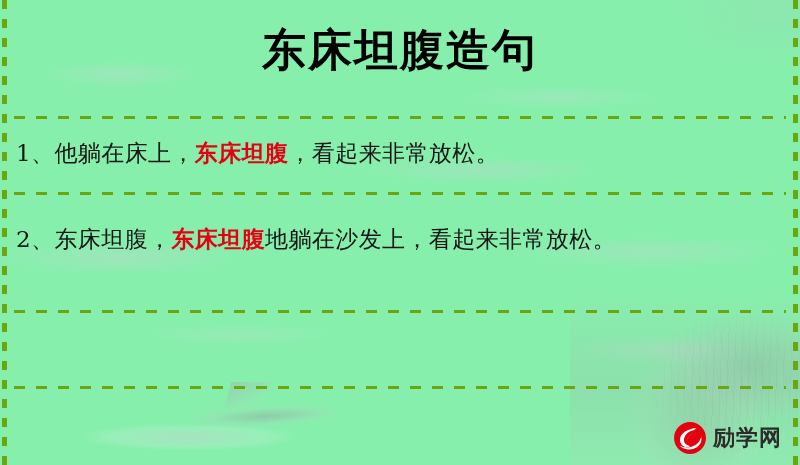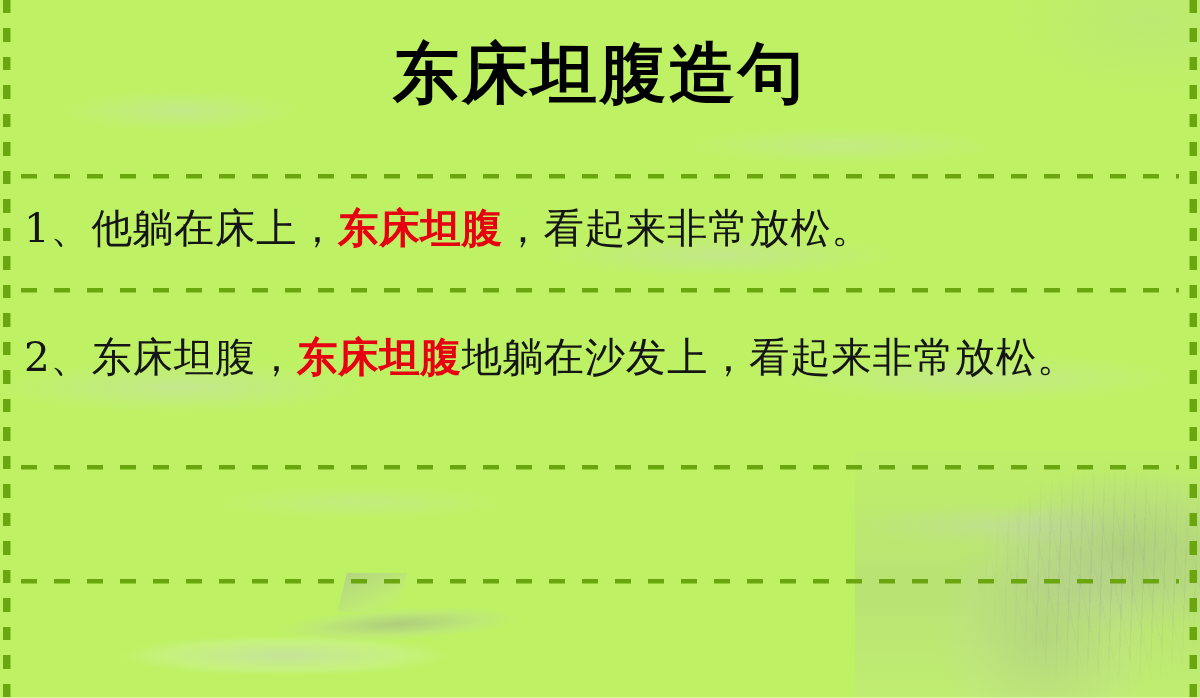--- a/index.html
+++ b/index.html
@@ -15,21 +15,21 @@
     font-family: "DejaVu Serif", "Liberation Serif", serif;
     background: #ffffff;
     position: relative;
   }
 
   
   #page {
     position: relative;
     width: 800px;
     height: 465px;
-    background: #bef264;
+    background: #86efac;
     overflow: hidden;
   }
 
   
   .watermark {
     position: absolute;
     inset: 0;
     pointer-events: none;
     z-index: 0;
   }
@@ -160,21 +160,21 @@
   }
   .divider.d1 { top: 116px; }
   .divider.d2 { top: 192px; }
   .divider.d3 { top: 310px; }
   .divider.d4 { top: 386px; }
 
   .sentence {
     position: absolute;
     left: 16px;
     width: 766px;
-    font-size: 27px;
+    font-size: 23px;
     line-height: 39px;
     color: #151515;
     letter-spacing: 0.4px;
     font-family: "DejaVu Serif", "Liberation Serif", serif;
     text-align: left;
   }
   .s1 { top: 133px; }
   .s2 { top: 219px; }
   .s3 { top: 327px; }
 
@@ -247,14 +247,23 @@
       <span>2、</span><span>东床坦腹，</span><span class="idiom">东床坦腹</span><span>地躺在沙发上，看起来非常放松。</span>
     </p>
 
     <div class="divider d3"></div>
 
 
     <div class="divider d4"></div>
 
   </div>
 
+  <div class="logo">
+    <svg class="logo-mark" viewBox="0 0 64 64">
+      <circle cx="32" cy="32" r="30" fill="#e3000f"></circle>
+      <path d="M44 13 C36 20, 30 27, 27 35 C25 41, 27 46, 32 48 C27 51, 20 49, 16 44 C12 39, 12 31, 17 25 C22 19, 32 14, 44 13 Z" fill="#ffffff"></path>
+      <path d="M41 17 C34 23, 29 30, 27 37 C26 42, 29 45, 33 45 C29 47, 24 45, 22 41 C19 36, 21 29, 26 24 C30 20, 35 18, 41 17 Z" fill="#e3000f"></path>
+      <path d="M12 46 C20 54, 34 56, 44 50 C52 45, 55 37, 53 30 C51 38, 45 45, 36 48 C28 51, 19 50, 12 46 Z" fill="#ffffff"></path>
+    </svg>
+    <span class="logo-text">励学网</span>
+  </div>
 
 </div>
 
 </body></html>

